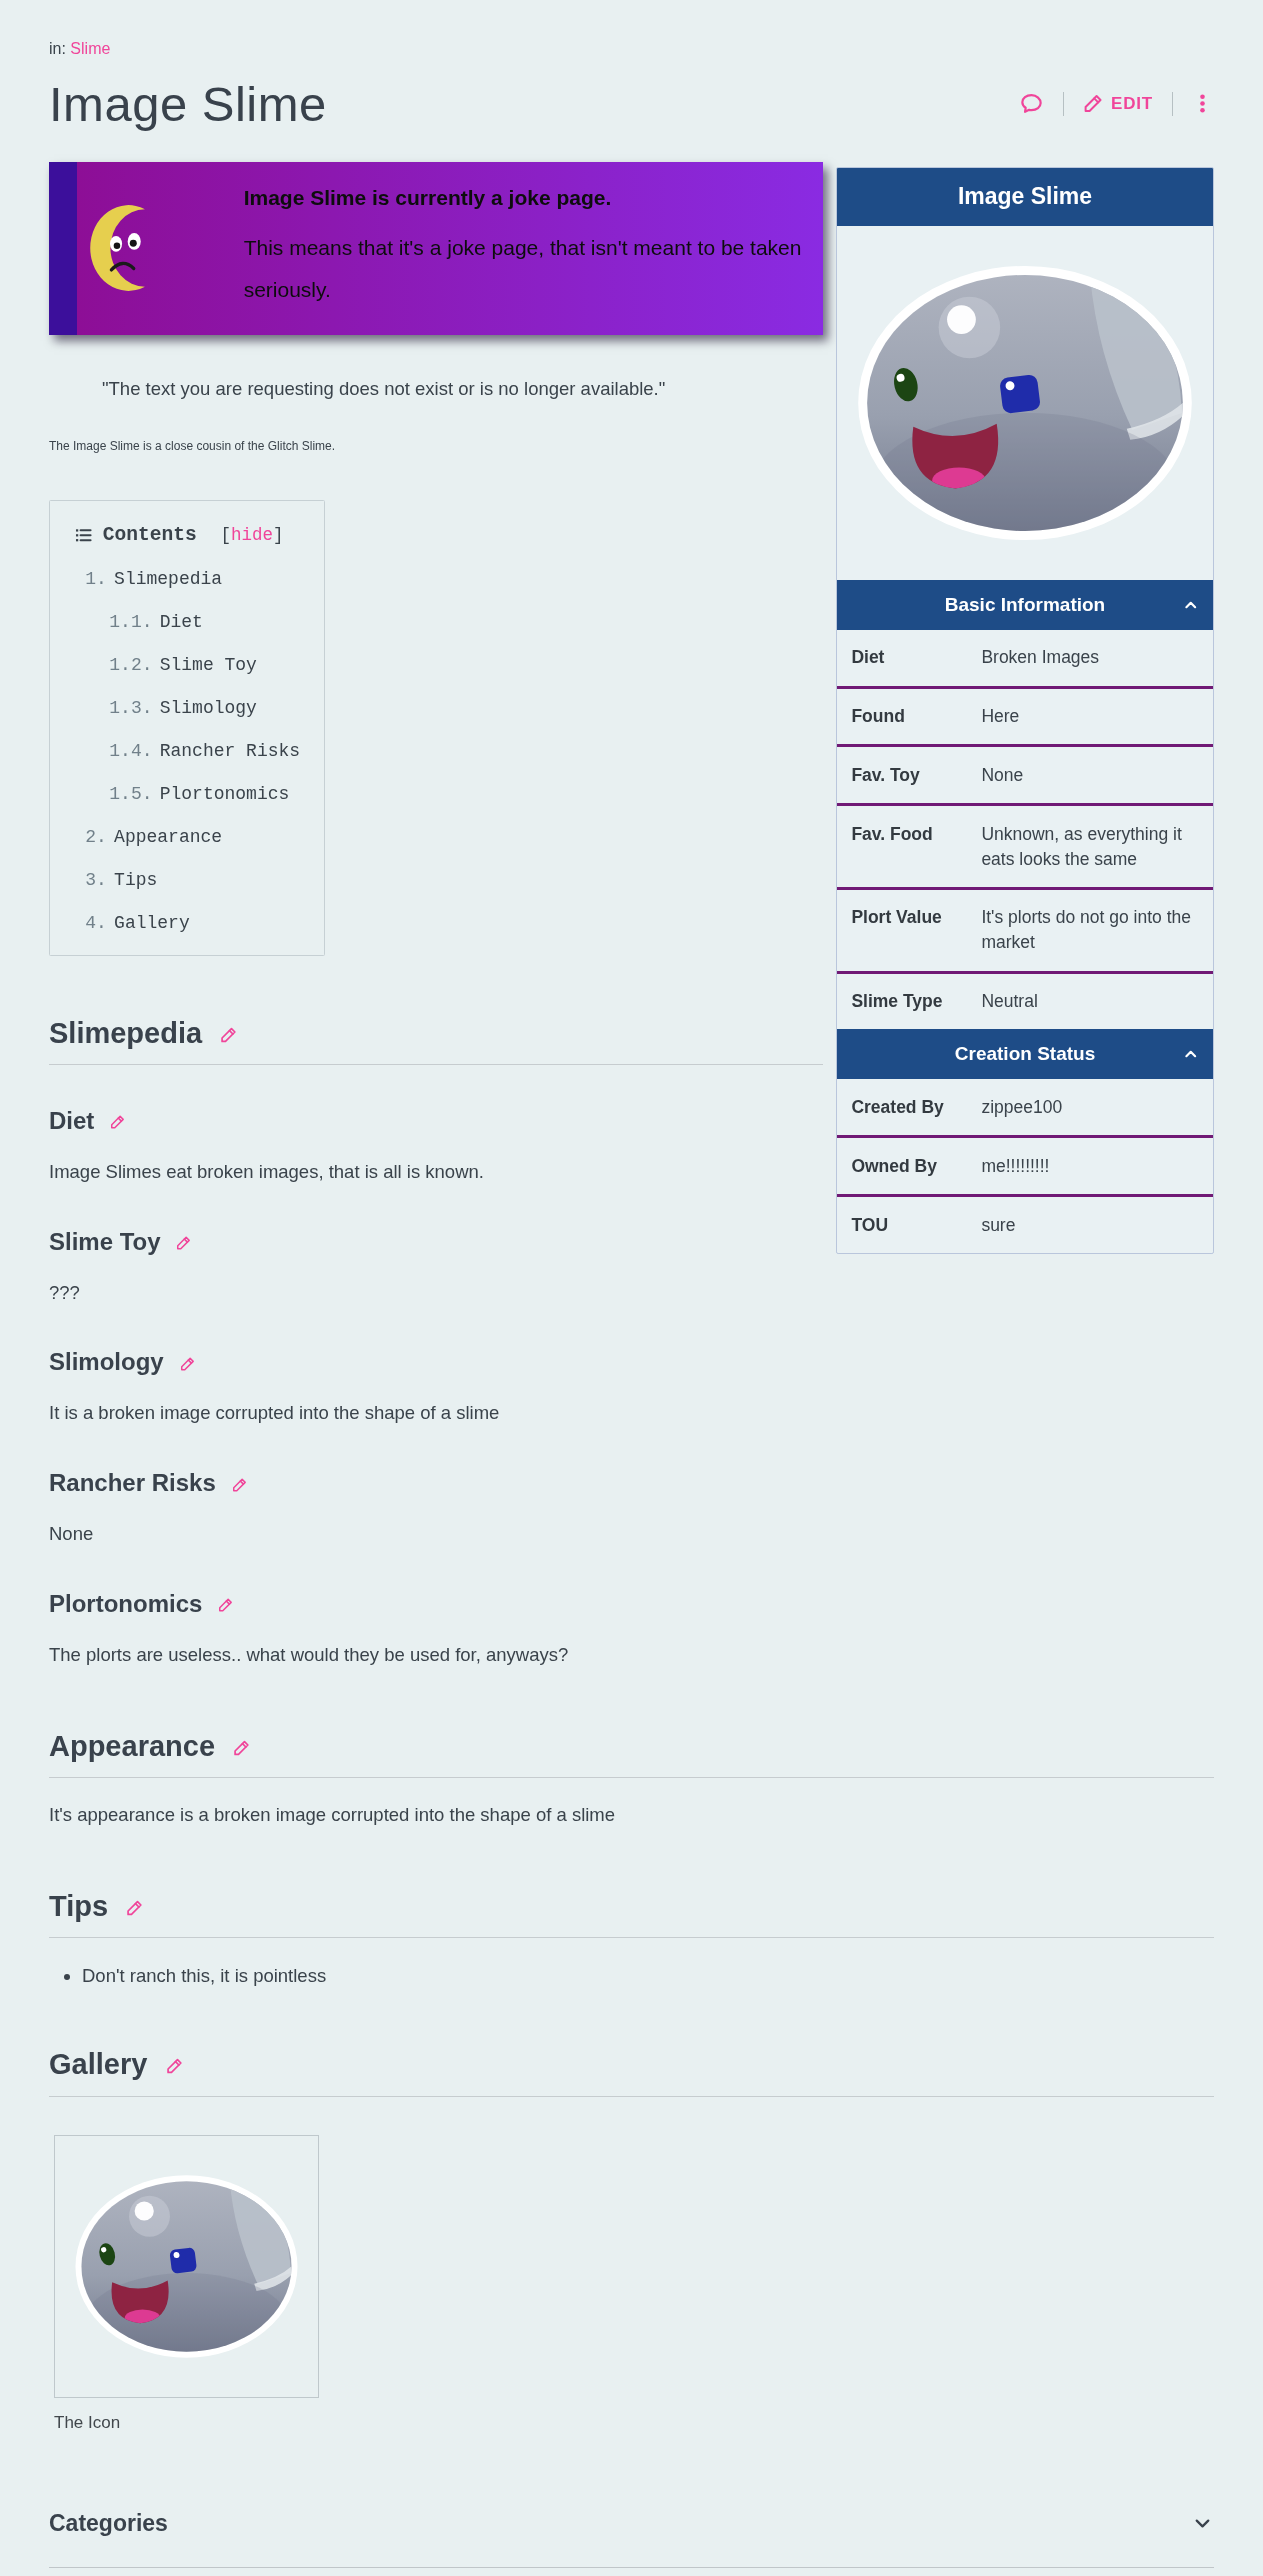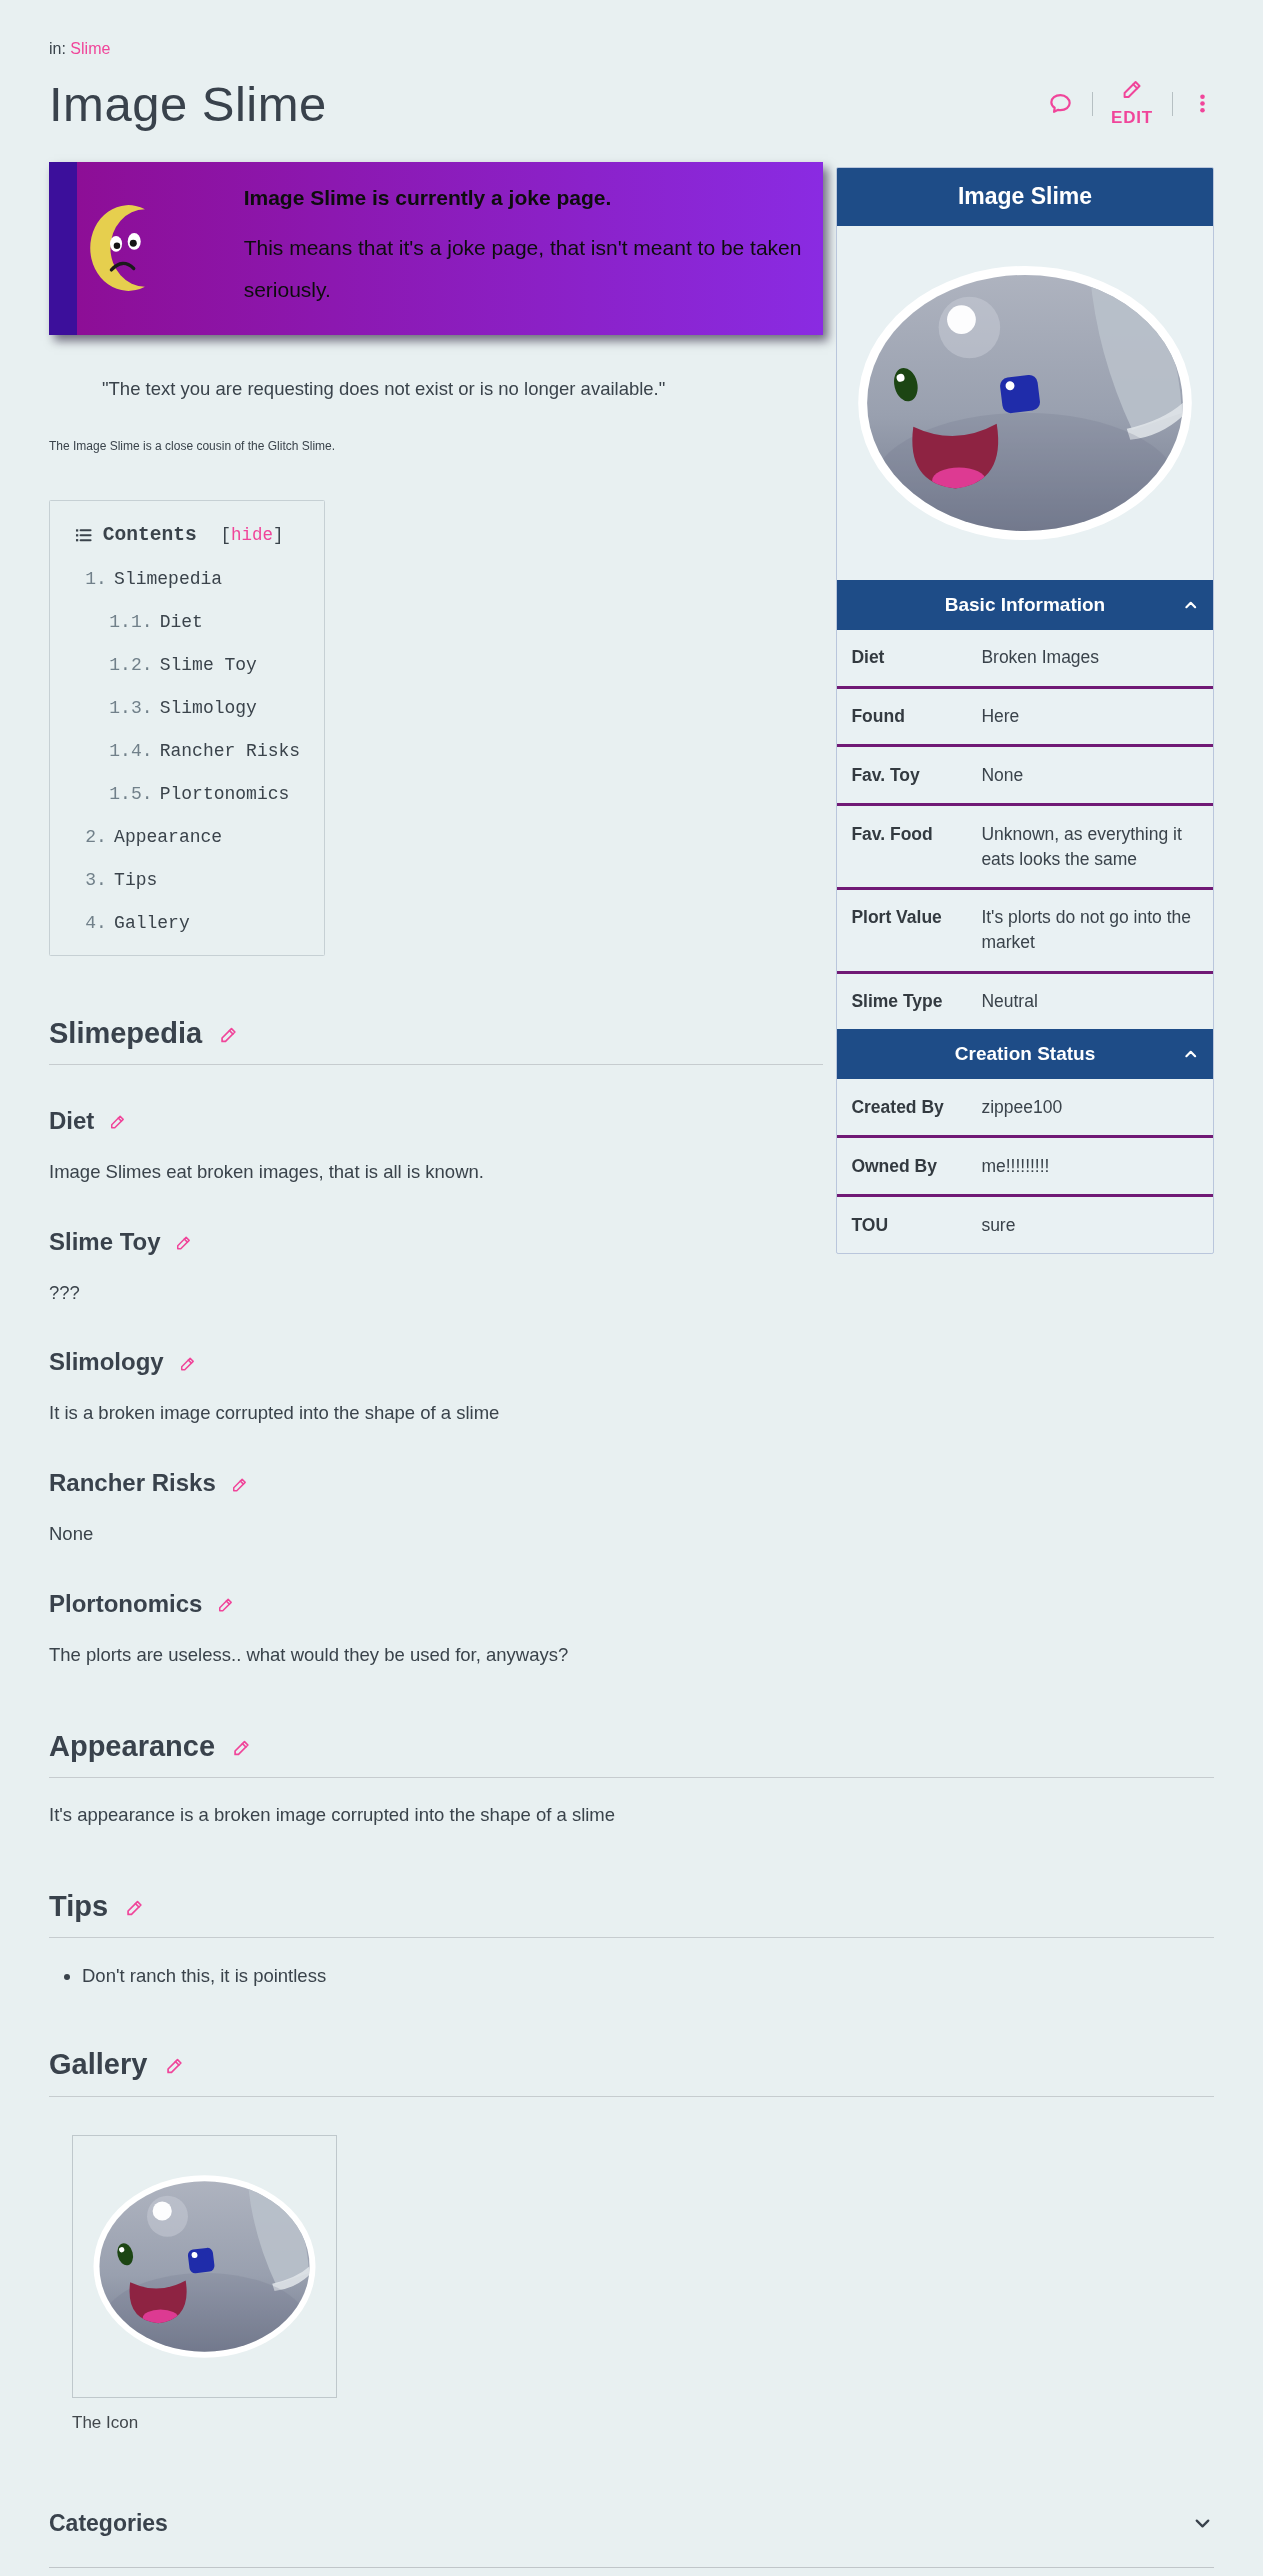--- a/index.html
+++ b/index.html
@@ -13,21 +13,21 @@
 
   
   .crumb{font-size:16px;margin-bottom:17.5px;}
   .crumb .lnk{color:#f0459a;text-decoration:none;cursor:pointer;}
 
   
   .title-row{display:flex;align-items:center;justify-content:space-between;margin-bottom:5.2px;}
   .page-title{font-size:49px;font-weight:500;color:#39424c;margin:0;letter-spacing:0.5px;}
   .actions{display:flex;align-items:center;gap:18.5px;color:#f0459a;}
   .actions .sep{width:1px;height:24px;background:#b6c0c3;}
-  .act-btn{display:flex;align-items:center;gap:7.2px;color:#f0459a;cursor:pointer;flex-direction:column;}
+  .act-btn{display:flex;align-items:center;gap:7.2px;color:#f0459a;cursor:pointer;}
   .act-btn .lbl{font-size:17px;font-weight:700;letter-spacing:0.8px;}
 
   
   .infobox{
     float:right;width:378px;margin:5.2px 0 25px 13.4px;
     border:0.5px solid #b9c6dc;border-radius:2.1px;background:#e9f1f3;
     box-sizing:border-box;overflow:hidden;
   }
   .ib-title{
     background:#1e4c87;color:#fff;font-size:23px;font-weight:700;
@@ -81,21 +81,21 @@
     display:flow-root;font-size:29px;font-weight:700;color:#39424c;
     margin:61px 0 0 0;padding-bottom:14.4px;border-bottom:1px solid #c6cccf;
   }
   h3.sub{display:flow-root;font-size:24px;font-weight:700;color:#39424c;margin:42px 0 0 0;}
   p.body{font-size:18.5px;margin:23px 0 0 0;line-height:1.5;}
   .pen{color:#f0459a;cursor:pointer;}
   ul.tips{margin:27px 0 0 0;padding-left:33px;font-size:18.5px;}
   ul.tips li{margin:0;}
 
   
-  .gallery-item{margin:38px 0 0 23px;width:310px;}
+  .gallery-item{margin:38px 0 0 5px;width:310px;}
   .thumb{
     box-sizing:border-box;border:0.5px solid #bfc8cc;height:263px;width:265px;
     display:flex;align-items:center;justify-content:center;cursor:pointer;
   }
   .thumb-cap{font-size:17px;color:#41474c;margin-top:15.5px;}
 
   
   .cats{
     margin-top:77px;display:flex;align-items:center;justify-content:space-between;
     padding-bottom:30px;border-bottom:1px solid #c0c6c9;cursor:pointer;

